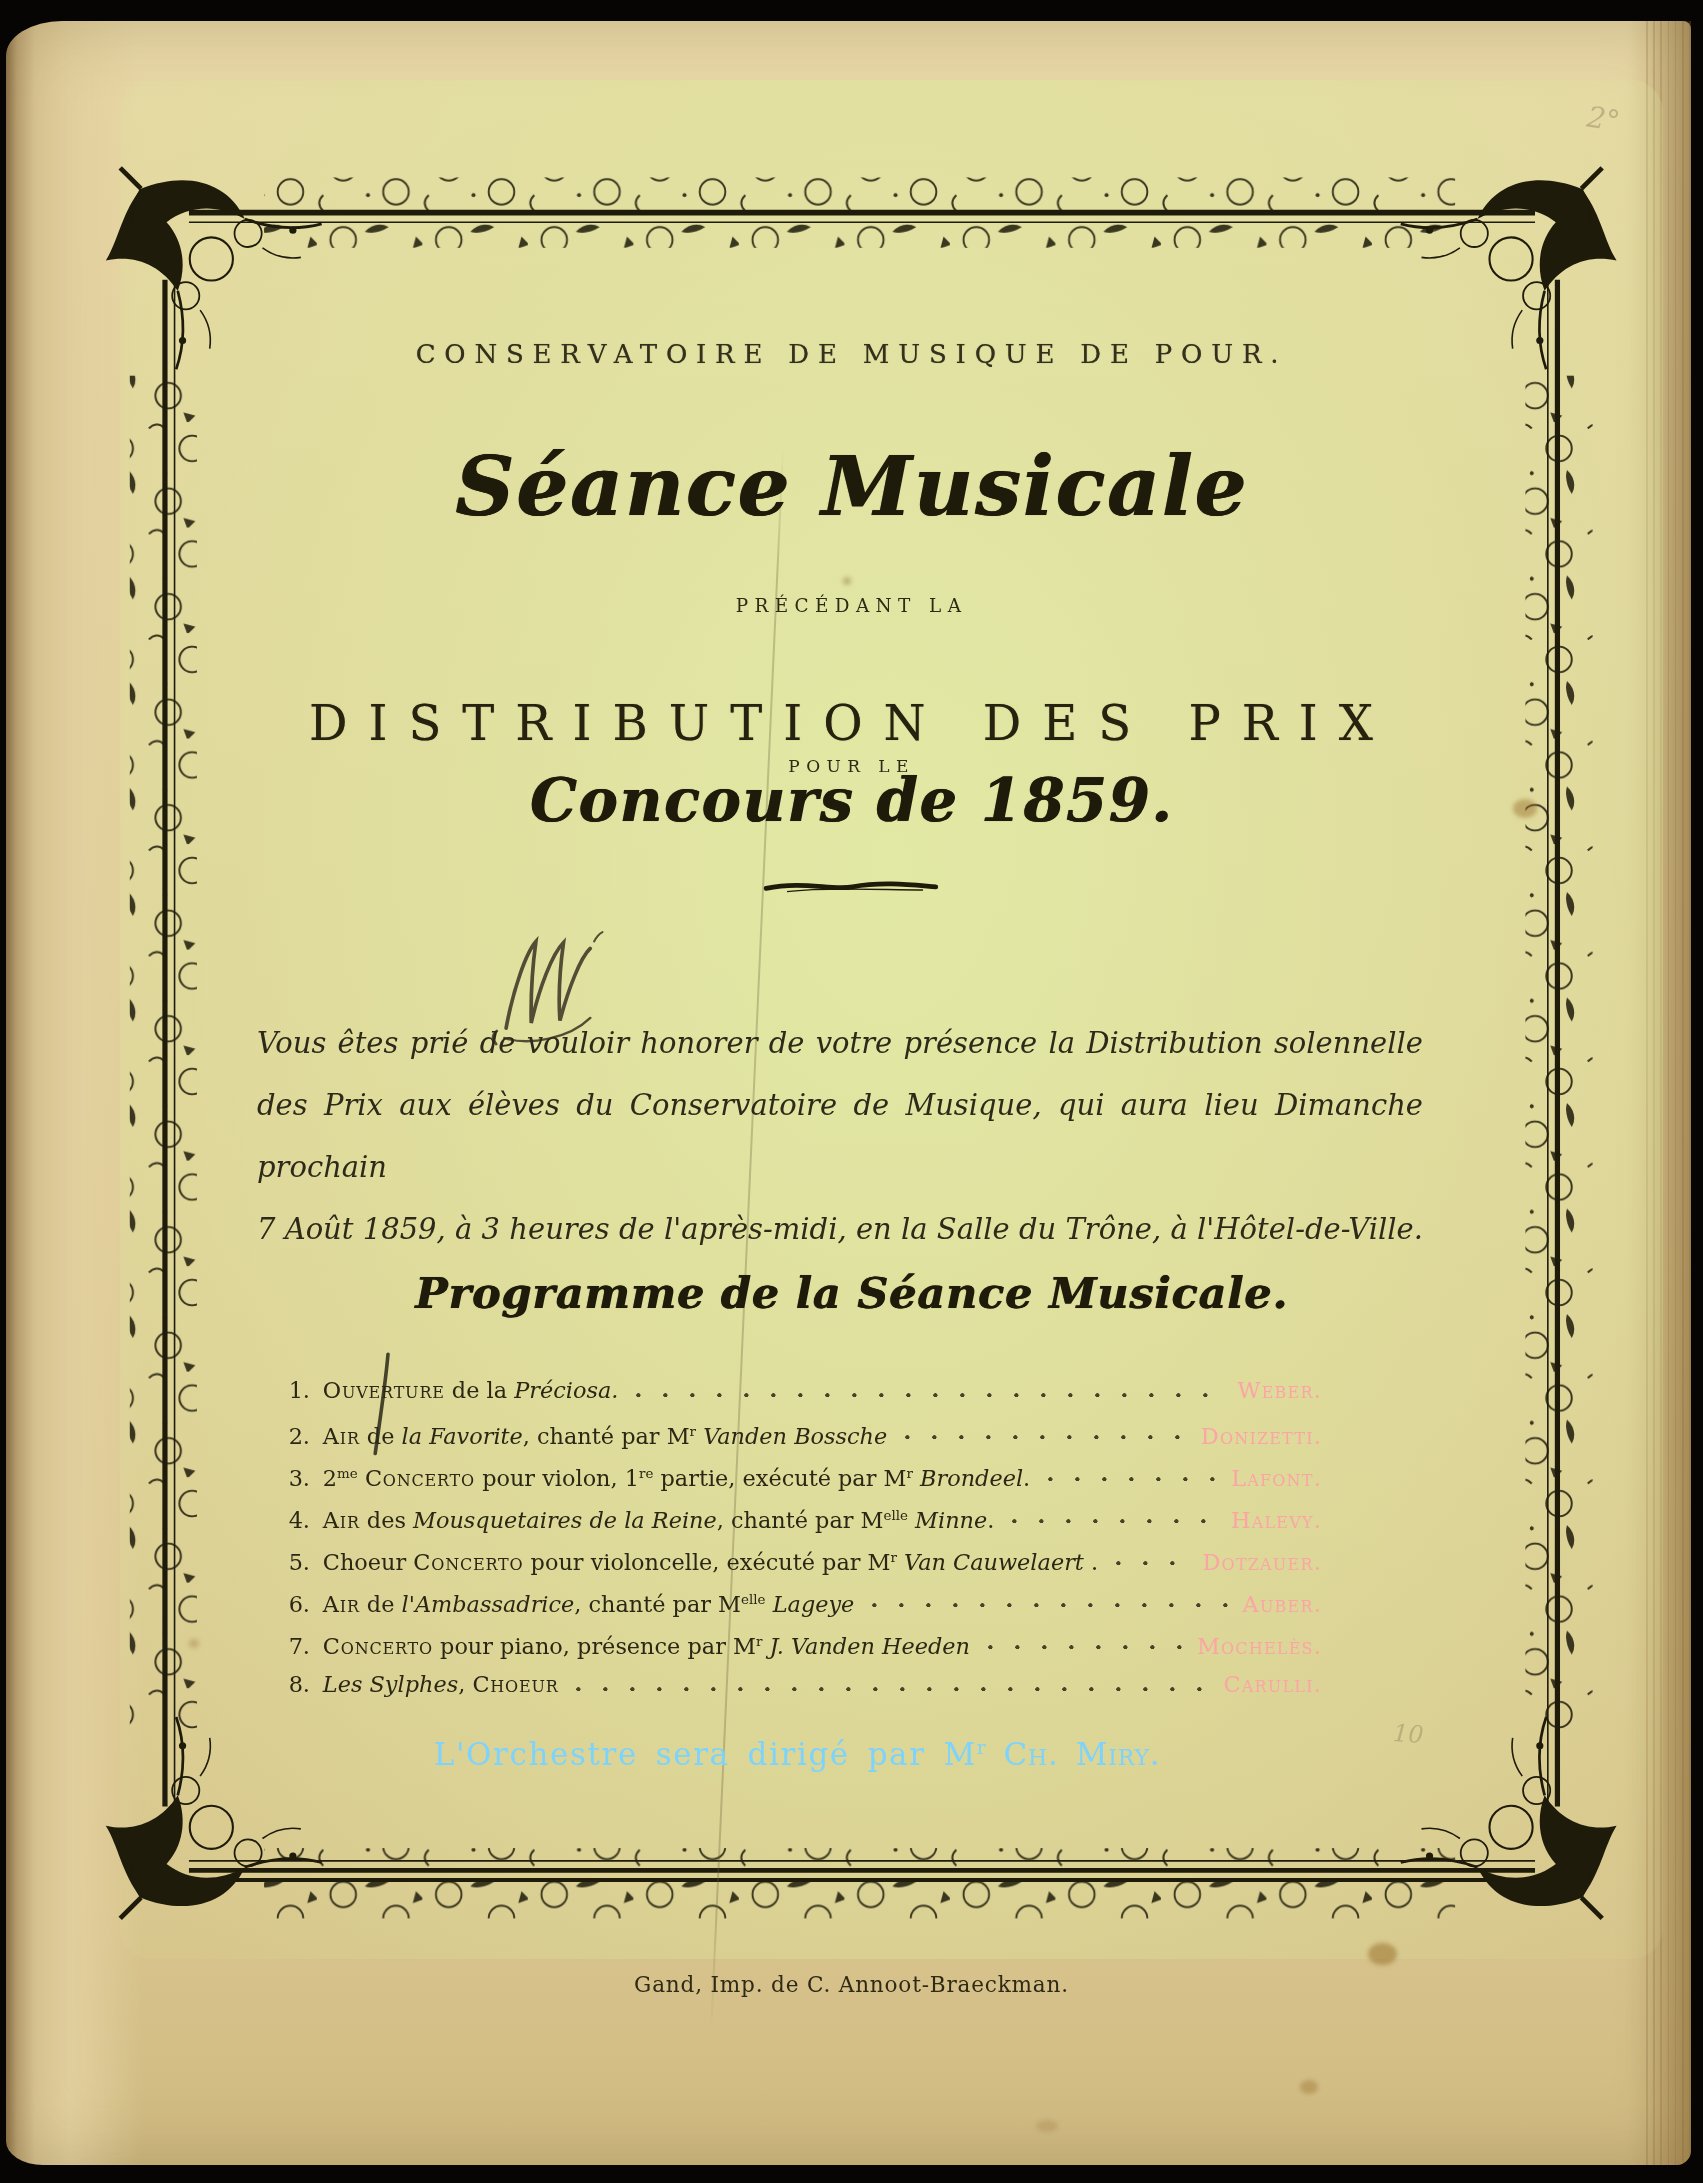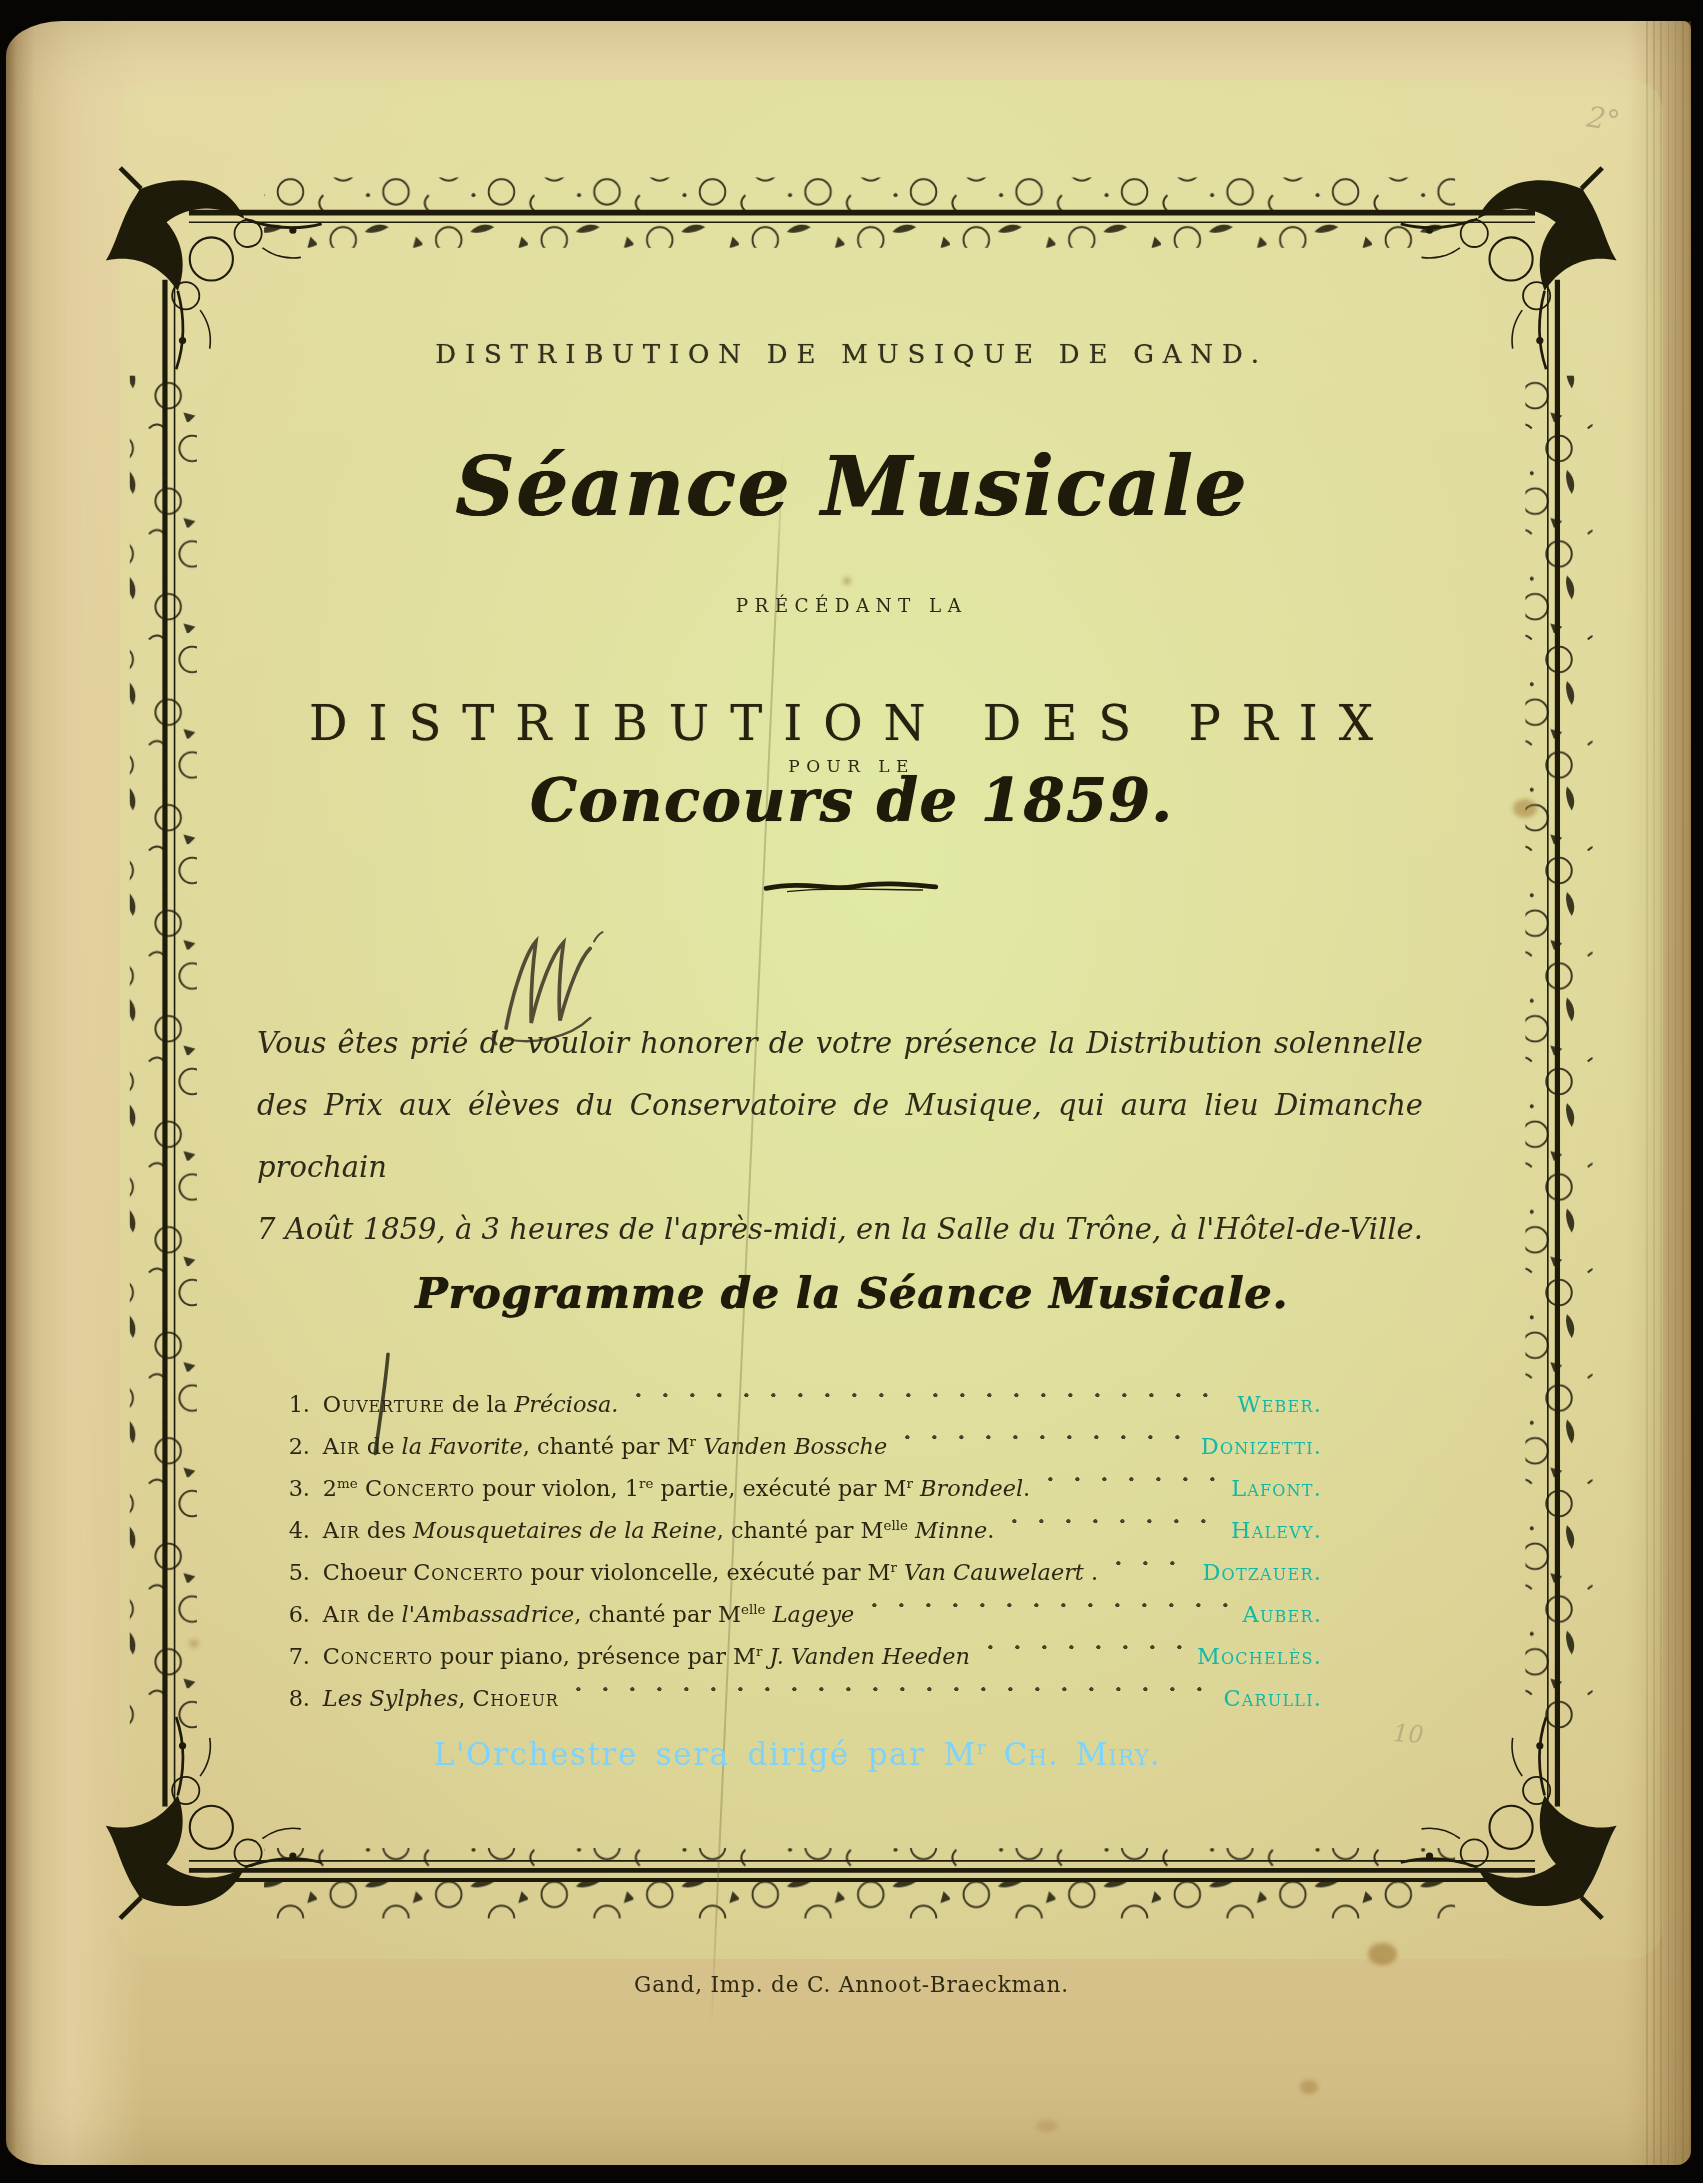--- a/index.html
+++ b/index.html
@@ -41,21 +41,21 @@
   .inv-line{text-align:justify;text-align-last:justify;}
   .prog-heading{top:1268px;font-size:43px;letter-spacing:0.8px;}
   
   .prog-list{position:absolute;left:276px;top:1369px;width:1046px;color:#2b2714;font-size:22.4px;}
   .prog-row{display:flex;align-items:baseline;height:42px;line-height:42px;white-space:nowrap;}
   .prog-num{width:34px;text-align:right;margin-right:12.8px;flex:none;}
   .prog-desc{flex:none;}
   .prog-leader{flex:1 1 auto;height:11.2px;margin:0 14.4px 0 17.6px;align-self:flex-end;margin-bottom:11.2px;
     background-image:radial-gradient(circle at 2.4px 2.4px,rgba(45,40,20,.85) 1.9px,rgba(0,0,0,0) 2.4px);
     background-size:27px 6.4px;background-repeat:repeat-x;background-position:left bottom;}
-  .prog-composer{flex:none;font-variant:small-caps;letter-spacing:1.2px;color:#14b8a6;margin-top:14px;}
+  .prog-composer{flex:none;font-variant:small-caps;letter-spacing:1.2px;color:#fca5a5;}
   .seg-rm{font-style:normal;}
   .seg-it{font-style:italic;}
   .seg-sc{font-variant:small-caps;letter-spacing:0.8px;}
   .seg-sup{vertical-align:super;font-size:60%;letter-spacing:0;}
   .orchestra{top:1736px;font-size:31px;letter-spacing:1.6px;transform:translateX(-54px);color:#7dd3fc;word-spacing:6.4px;}
   .imprint{top:1972px;font-size:21.6px;letter-spacing:0.8px;color:#2e2a16;}
   
   .pencil{position:absolute;color:#8a7c5e;font-style:italic;white-space:nowrap;}
   .pencil-tr{left:1587px;top:102px;font-size:29px;opacity:.42;transform:rotate(9deg);}
   .pencil-mr{left:1393px;top:1720px;font-size:24px;opacity:.40;transform:rotate(4deg);}
@@ -137,21 +137,21 @@
   <div class="spot" style="left:1513px;top:799px;width:24px;height:19px;background:rgba(150,106,38,.45);"></div>
   <div class="spot" style="left:1368px;top:1943px;width:29px;height:22.4px;background:rgba(150,106,38,.5);"></div>
   <div class="spot" style="left:1300px;top:2080px;width:17.6px;height:13.6px;background:rgba(150,106,38,.38);"></div>
   <div class="spot" style="left:843px;top:577px;width:8px;height:8px;background:rgba(120,90,40,.35);"></div>
   <div class="spot" style="left:189px;top:1639px;width:10.4px;height:8.8px;background:rgba(140,100,40,.3);"></div>
   <div class="spot" style="left:1036px;top:2120px;width:22.4px;height:12px;background:rgba(150,110,50,.25);"></div>
 
   <div class="pencil pencil-tr">2°</div>
   <div class="pencil pencil-mr">10</div>
 
-  <div class="txt institution">DISTRIBUTION DE MUSIQUE DE GAND.</div>
+  <div class="txt institution">CONSERVATOIRE DE MUSIQUE DE POUR.</div>
 
   <div class="txt blackletter main-title">Séance Musicale</div>
 
   <div class="txt small-caps-line preceding">PRÉCÉDANT LA</div>
 
   <div class="txt distribution">DISTRIBUTION DES PRIX</div>
 
   <div class="txt small-caps-line pour-le">POUR LE</div>
 
   <div class="txt blackletter event-title">Concours de 1859.</div>

